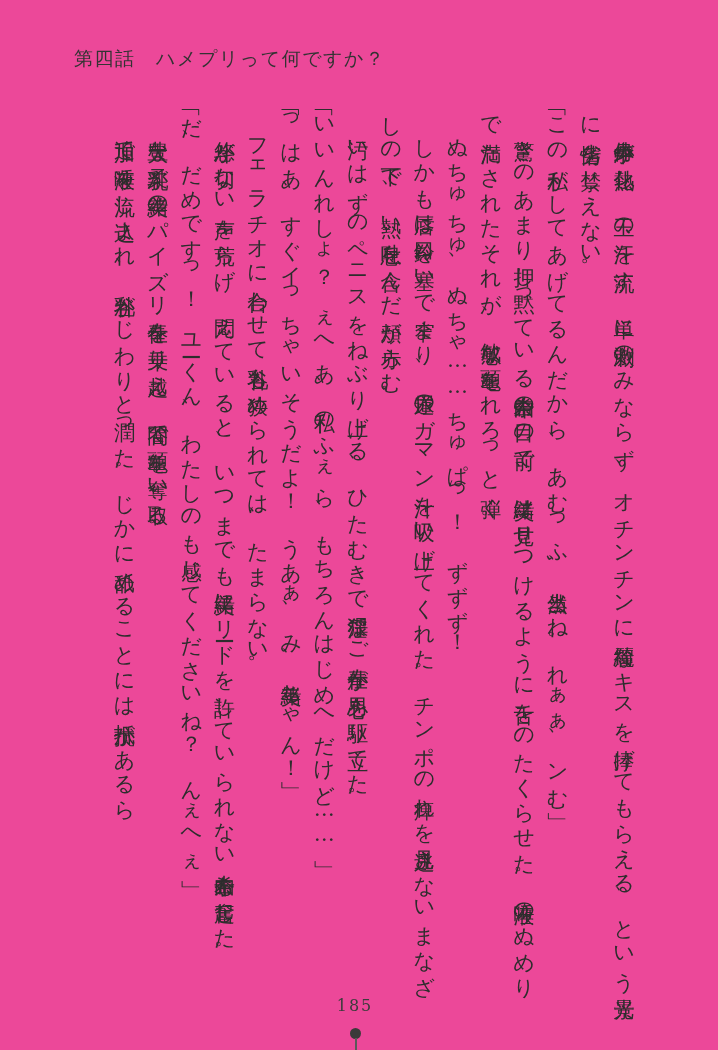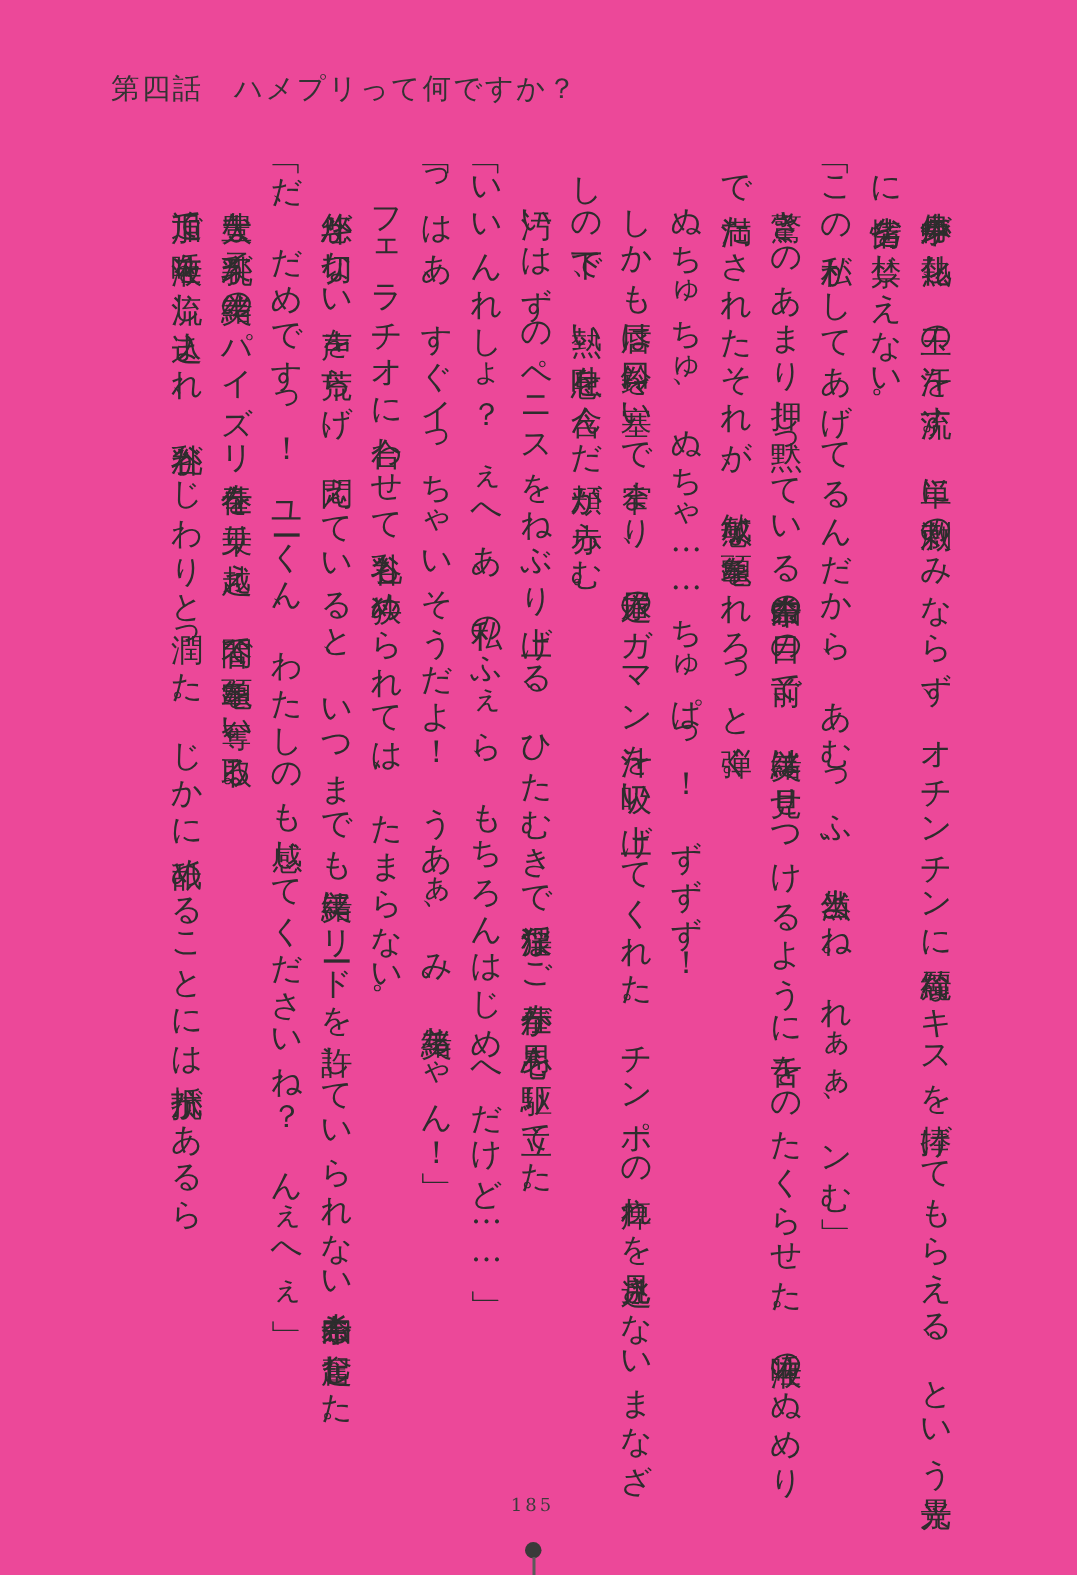--- a/index.html
+++ b/index.html
@@ -43,21 +43,21 @@
     margin: 0;
     padding: 0;
     white-space: pre-wrap;
   }
   .page-number {
     position: absolute;
     top: 996px;
     left: 0;
     width: 710px;
     text-align: center;
-    font-size: 12px;
+    font-size: 16px;
     letter-spacing: 2px;
     color: #3c3c3c;
   }
   .binding-mark {
     position: absolute;
     left: 349px;
     top: 1028px;
     width: 13px;
     height: 22px;
   }

